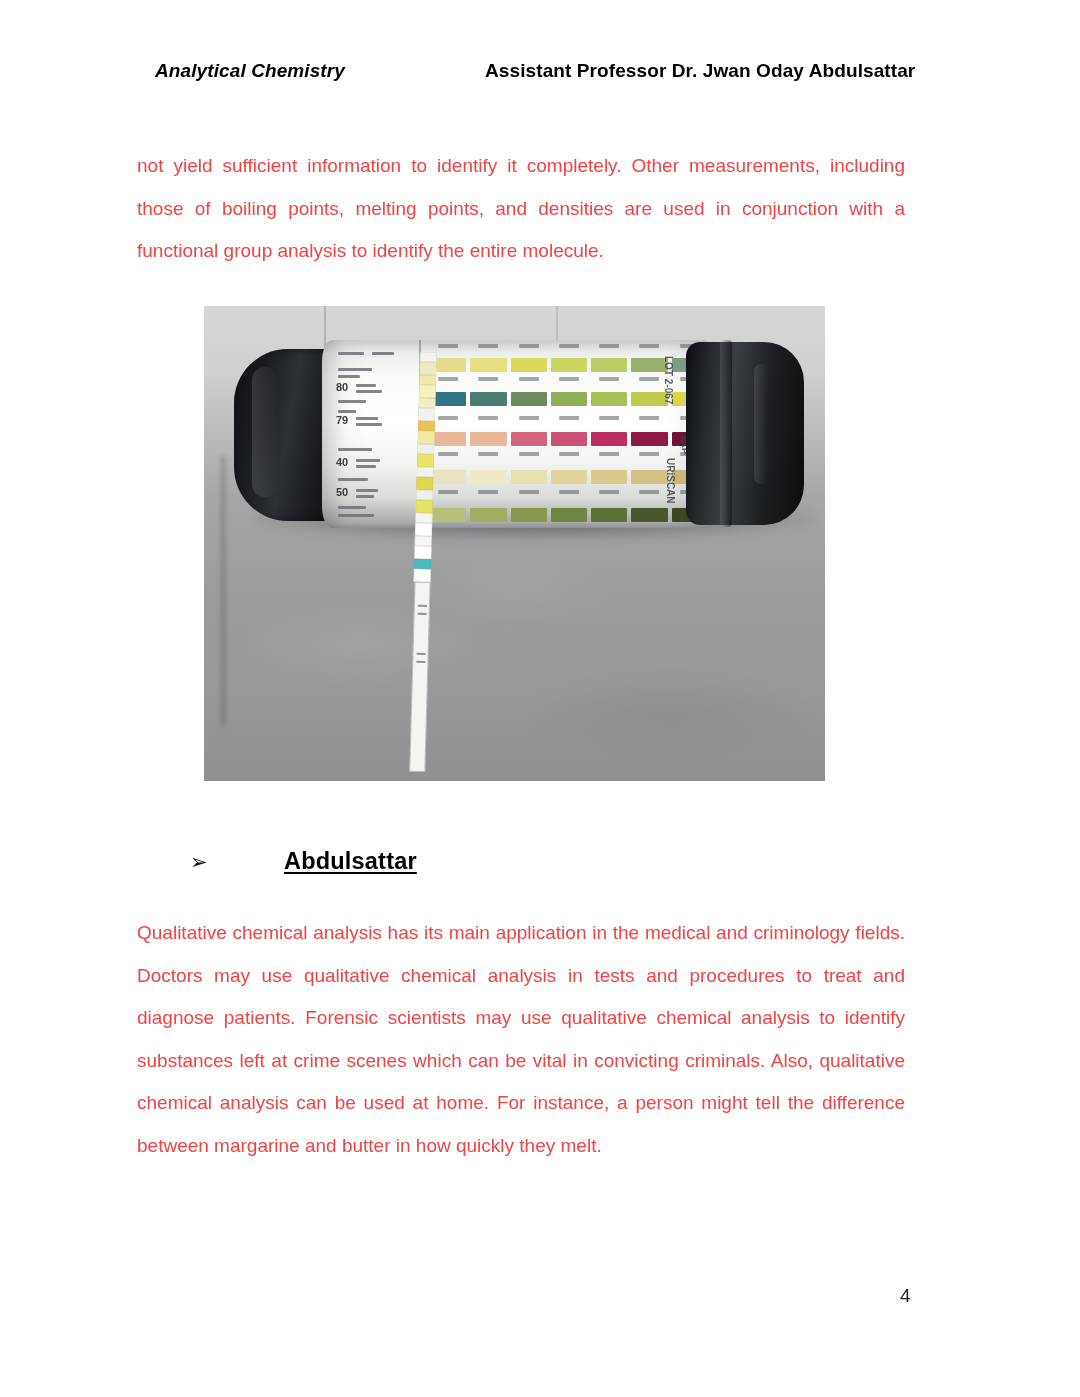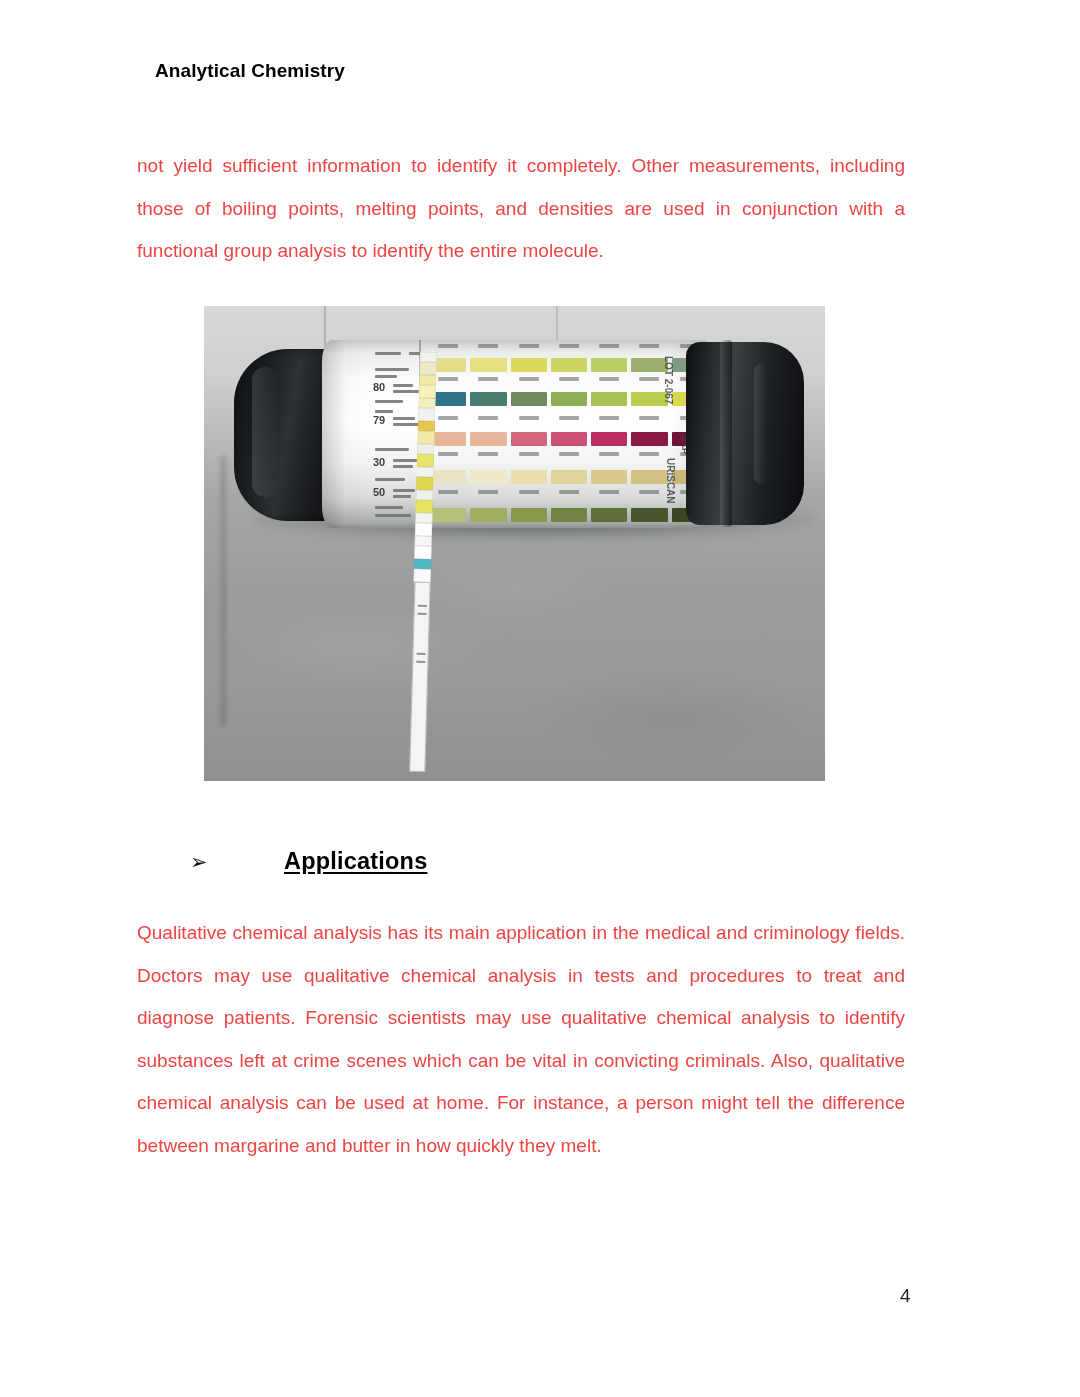--- a/index.html
+++ b/index.html
@@ -27,20 +27,21 @@
     width: 770px;
     display: flex;
     align-items: baseline;
     font-weight: bold;
     font-size: 19px;
     letter-spacing: 0.1px;
   }
   .doc-header .course {
     width: 330px;
     flex: 0 0 330px;
+    font-style: italic;
   }
   .doc-header .author {
     flex: 1;
   }
 
   
   .body-text {
     position: absolute;
     left: 137px;
     width: 768px;
@@ -217,21 +218,20 @@
     border-radius: 10px / 22px;
   }
 
   
   .label-print {
     position: absolute;
     left: 96px;
     top: 12px;
     width: 92px;
     height: 172px;
-    margin-left: 37px;
   }
   .pl {
     position: absolute;
     background: #6d7074;
     border-radius: 1px;
     opacity: 0.85;
   }
   .pl-big {
     position: absolute;
     color: #2a2c2e;
@@ -348,20 +348,21 @@
     filter: blur(2px);
   }
 </style>
 </head>
 <body>
 
 <div class="page">
 
   <div class="doc-header">
     <span class="course">Analytical Chemistry</span>
+    <span class="author">Assistant Professor Dr. Jwan Oday Abdulsattar</span>
   </div>
 
   <p class="body-text para-1">not yield sufficient information to identify it completely. Other measurements, including those of boiling points, melting points, and densities are used in conjunction with a functional group analysis to identify the entire molecule.</p>
 
   <div class="photo">
     <div class="seam-v"></div>
     <div class="seam-v2"></div>
     <div class="floor-mottle"></div>
 
     <div class="bottle">
@@ -378,21 +379,21 @@
         <div class="pl" style="left:8px;  top:27px;  width:22px; height:3px;"></div>
         <div class="pl-big" style="left:6px; top:33px;">80</div>
         <div class="pl" style="left:26px; top:36px;  width:20px; height:3px;"></div>
         <div class="pl" style="left:26px; top:42px;  width:26px; height:3px;"></div>
         <div class="pl" style="left:8px;  top:52px;  width:28px; height:3px;"></div>
         <div class="pl" style="left:8px;  top:62px;  width:18px; height:3px;"></div>
         <div class="pl-big" style="left:6px; top:66px;">79</div>
         <div class="pl" style="left:26px; top:69px;  width:22px; height:3px;"></div>
         <div class="pl" style="left:26px; top:75px;  width:26px; height:3px;"></div>
         <div class="pl" style="left:8px;  top:100px; width:34px; height:3px;"></div>
-        <div class="pl-big" style="left:6px; top:108px;">30</div>
+        <div class="pl-big" style="left:6px; top:108px;">40</div>
         <div class="pl" style="left:26px; top:111px; width:24px; height:3px;"></div>
         <div class="pl" style="left:26px; top:117px; width:20px; height:3px;"></div>
         <div class="pl" style="left:8px;  top:130px; width:30px; height:3px;"></div>
         <div class="pl-big" style="left:6px; top:138px;">50</div>
         <div class="pl" style="left:26px; top:141px; width:22px; height:3px;"></div>
         <div class="pl" style="left:26px; top:147px; width:18px; height:3px;"></div>
         <div class="pl" style="left:8px;  top:158px; width:28px; height:3px;"></div>
         <div class="pl" style="left:8px;  top:166px; width:36px; height:3px;"></div>
       </div>
       <div class="label-divider"></div>
@@ -527,20 +528,20 @@
           <div class="bar" style="top: 22px;"></div>
           <div class="bar" style="top: 30px;"></div>
           <div class="bar" style="top: 70px;"></div>
           <div class="bar" style="top: 78px;"></div>
         </div>
       </div>
   </div>
 
   <div class="applications-line">
     <span class="arrow-bullet">➢</span>
-    <span class="applications-title">Applications</span>
+    <span class="applications-title">Abdulsattar</span>
   </div>
 
   <p class="body-text para-2">Qualitative chemical analysis has its main application in the medical and criminology fields. Doctors may use qualitative chemical analysis in tests and procedures to treat and diagnose patients. Forensic scientists may use qualitative chemical analysis to identify substances left at crime scenes which can be vital in convicting criminals. Also, qualitative chemical analysis can be used at home. For instance, a person might tell the difference between margarine and butter in how quickly they melt.</p>
 
   <div class="page-number">4</div>
 
 </div>
 
 </body></html>

